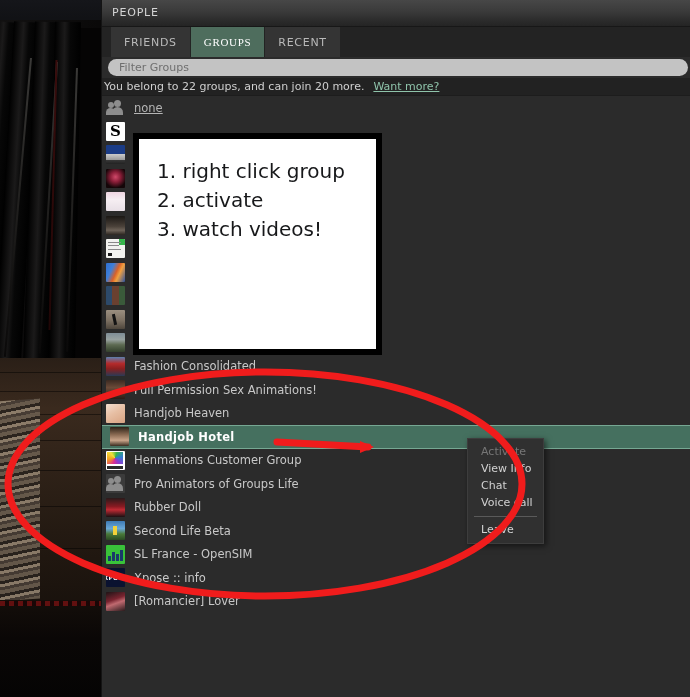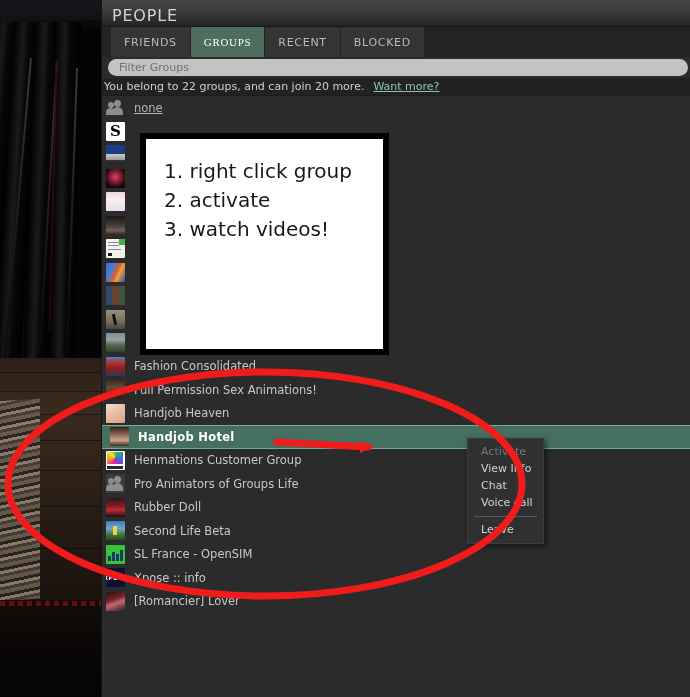--- a/index.html
+++ b/index.html
@@ -93,21 +93,21 @@
     overflow: hidden;
   }
   #titlebar {
     position: relative;
     height: 27px;
     background: linear-gradient(180deg, #474747 0%, #3a3a3a 45%, #2d2d2d 75%, #242424 100%);
     border-bottom: 1px solid #171717;
   }
   #titlebar .title {
     position: absolute; left: 10px; top: 6px;
-    font-size: 16px; letter-spacing: .8px;
+    font-size: 11px; letter-spacing: .8px;
     color: #d5d5d5;
   }
 
   #tabstrip {
     position: relative;
     height: 30px;
     background: #232323;
     padding: 0 0 0 9px;
     display: flex; align-items: stretch;
   }
@@ -232,21 +232,21 @@
   }
   #ctxmenu .mi.disabled { color: #767676; }
   #ctxmenu .msep {
     height: 1px; background: #5a5a5a;
     margin: 5px 6px 4px 6px;
   }
 
   
   #note {
     position: absolute;
-    left: 140px; top: 133px;
+    left: 133px; top: 133px;
     width: 249px; height: 222px;
     background: #ffffff;
     border: 6px solid #000000;
     z-index: 30;
   }
   #note .lines {
     padding: 18px 0 0 18px;
   }
   #note .ln {
     font-family: "DejaVu Sans", sans-serif;
@@ -294,21 +294,20 @@
   <div id="panel">
 
     <div id="titlebar">
       <span class="title">PEOPLE</span>
     </div>
 
     <div id="tabstrip">
       <div class="tab">FRIENDS</div>
       <div class="tab active">GROUPS</div>
       <div class="tab">RECENT</div>
-      <div class="tab">BLOCKED</div>
       <div class="tabfill"></div>
     </div>
 
     <div id="filterrow">
       <input id="filterinput" type="text" placeholder="Filter Groups" style="">
     </div>
 
     <div id="belongrow">
       <span>You belong to 22 groups, and can join 20 more.</span>
       <span class="wantmore">Want more?</span>

